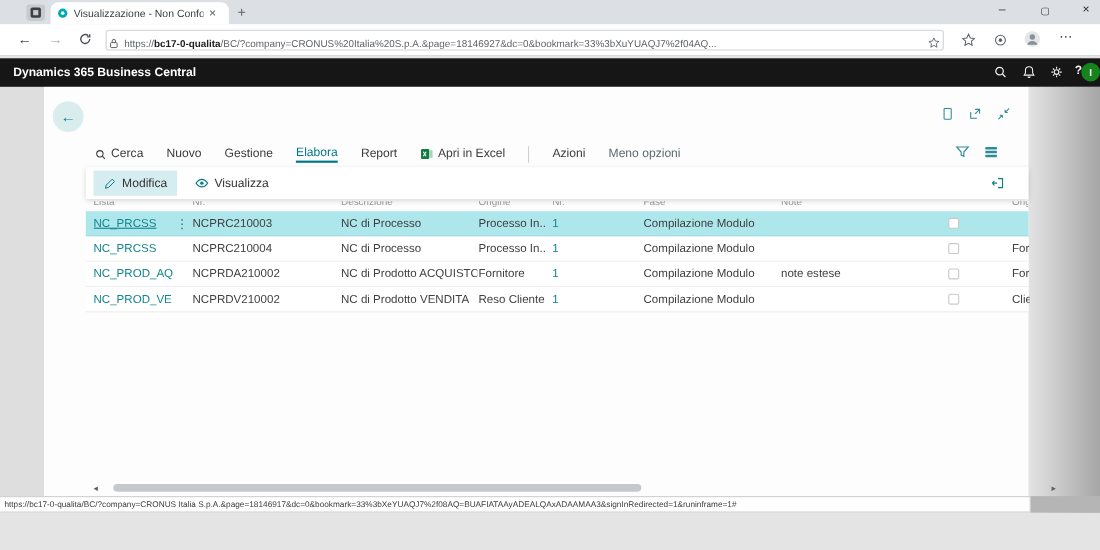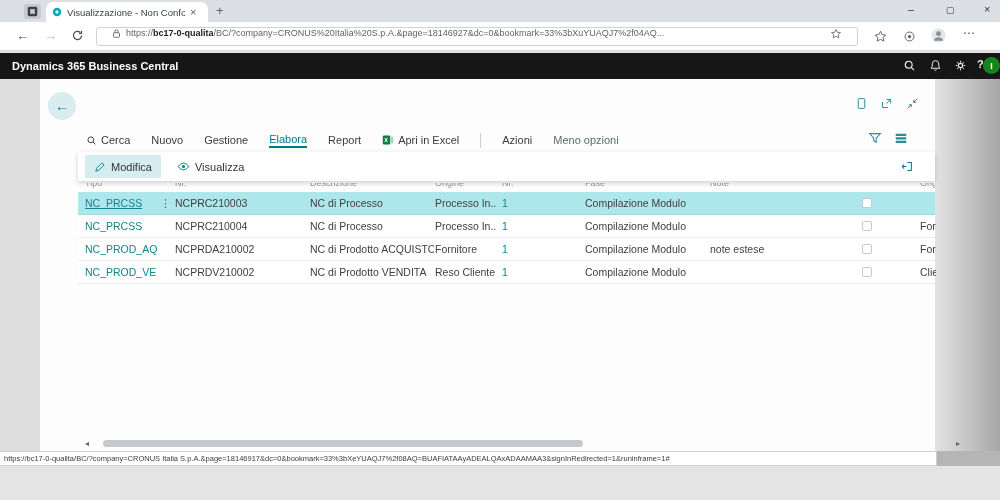--- a/index.html
+++ b/index.html
@@ -12,21 +12,21 @@
   .tab-appbtn { left:24px; top:4px; width:17px; height:15px; background:#c6cad1; border-radius:3px; display:flex; align-items:center; justify-content:center; }
   .tab { left:46px; top:2px; width:162px; height:20px; background:#fff; border-radius:7px 7px 0 0; display:flex; align-items:center; padding:0 6px; gap:5px; }
   .tab-title { font-size:9.5px; color:#3c4043; white-space:nowrap; overflow:hidden; width:118px; }
   .tab-close { font-size:11px; color:#5f6368; line-height:1; cursor:default; }
   .newtab { left:216px; top:3px; font-size:13px; color:#5f6368; }
   .winctl { top:3px; font-size:11px; color:#333; }
 
   
   #toolbar { left:0; top:22px; width:1000px; height:29px; background:#fff; border-bottom:1px solid #d8dade; }
   .navbtn { top:7px; font-size:13px; color:#4a4d51; line-height:1; }
-  .urlbox { left:96px; top:5px; width:762px; height:19px; border:1px solid #cfd3d8; border-radius:3px; background:#fff; display:flex; align-items:flex-start; padding:0 15px; gap:5px; }
+  .urlbox { left:96px; top:5px; width:762px; height:19px; border:1px solid #cfd3d8; border-radius:3px; background:#fff; display:flex; align-items:flex-end; padding:0 2px; gap:5px; }
   .urltext { font-size:9px; color:#5f6368; white-space:nowrap; overflow:hidden; flex:1; }
   .urltext b { color:#202124; }
   .tb-ic { top:8px; color:#5f6368; }
 
   
   #bcheader { left:0; top:53px; width:1000px; height:26px; background:#161616; display:flex; align-items:center; }
   #bcheader .apptitle { margin-left:12px; color:#fff; font-size:11px; font-weight:bold; }
   .bc-ic { position:absolute; top:6px; color:#f0f0f0; }
   .bc-avatar { position:absolute; left:983px; top:4px; width:17px; height:17px; border-radius:50%; background:#17831d; color:#fff; font-size:9px; font-weight:bold; display:flex; align-items:center; justify-content:center; }
 
@@ -254,21 +254,21 @@
       </span>
     <span class="popout">
         <svg width="13" height="13" viewBox="0 0 16 16">
           <path d="M9 3h5v10H9" fill="none" stroke="currentColor" stroke-width="1.3"></path>
           <path d="M8 8H2.5M2.5 8L5 5.5M2.5 8L5 10.5" fill="none" stroke="currentColor" stroke-width="1.3"></path>
         </svg>
       </span>
   </div>
 
   <div class="hdr-sliver abs">
-    <span style="left:7px;">Tipo</span>
+    <span style="left:7px;">Lista</span>
     <span style="left:97px;">Nr.</span>
     <span style="left:232px;">Descrizione</span>
     <span style="left:357px;">Origine</span>
     <span style="left:424px;">Nr.</span>
     <span style="left:507px;">Fase</span>
     <span style="left:632px;">Note</span>
     <span style="left:842px;">Origine</span>
   </div>
 
   <div id="rows-holder">

